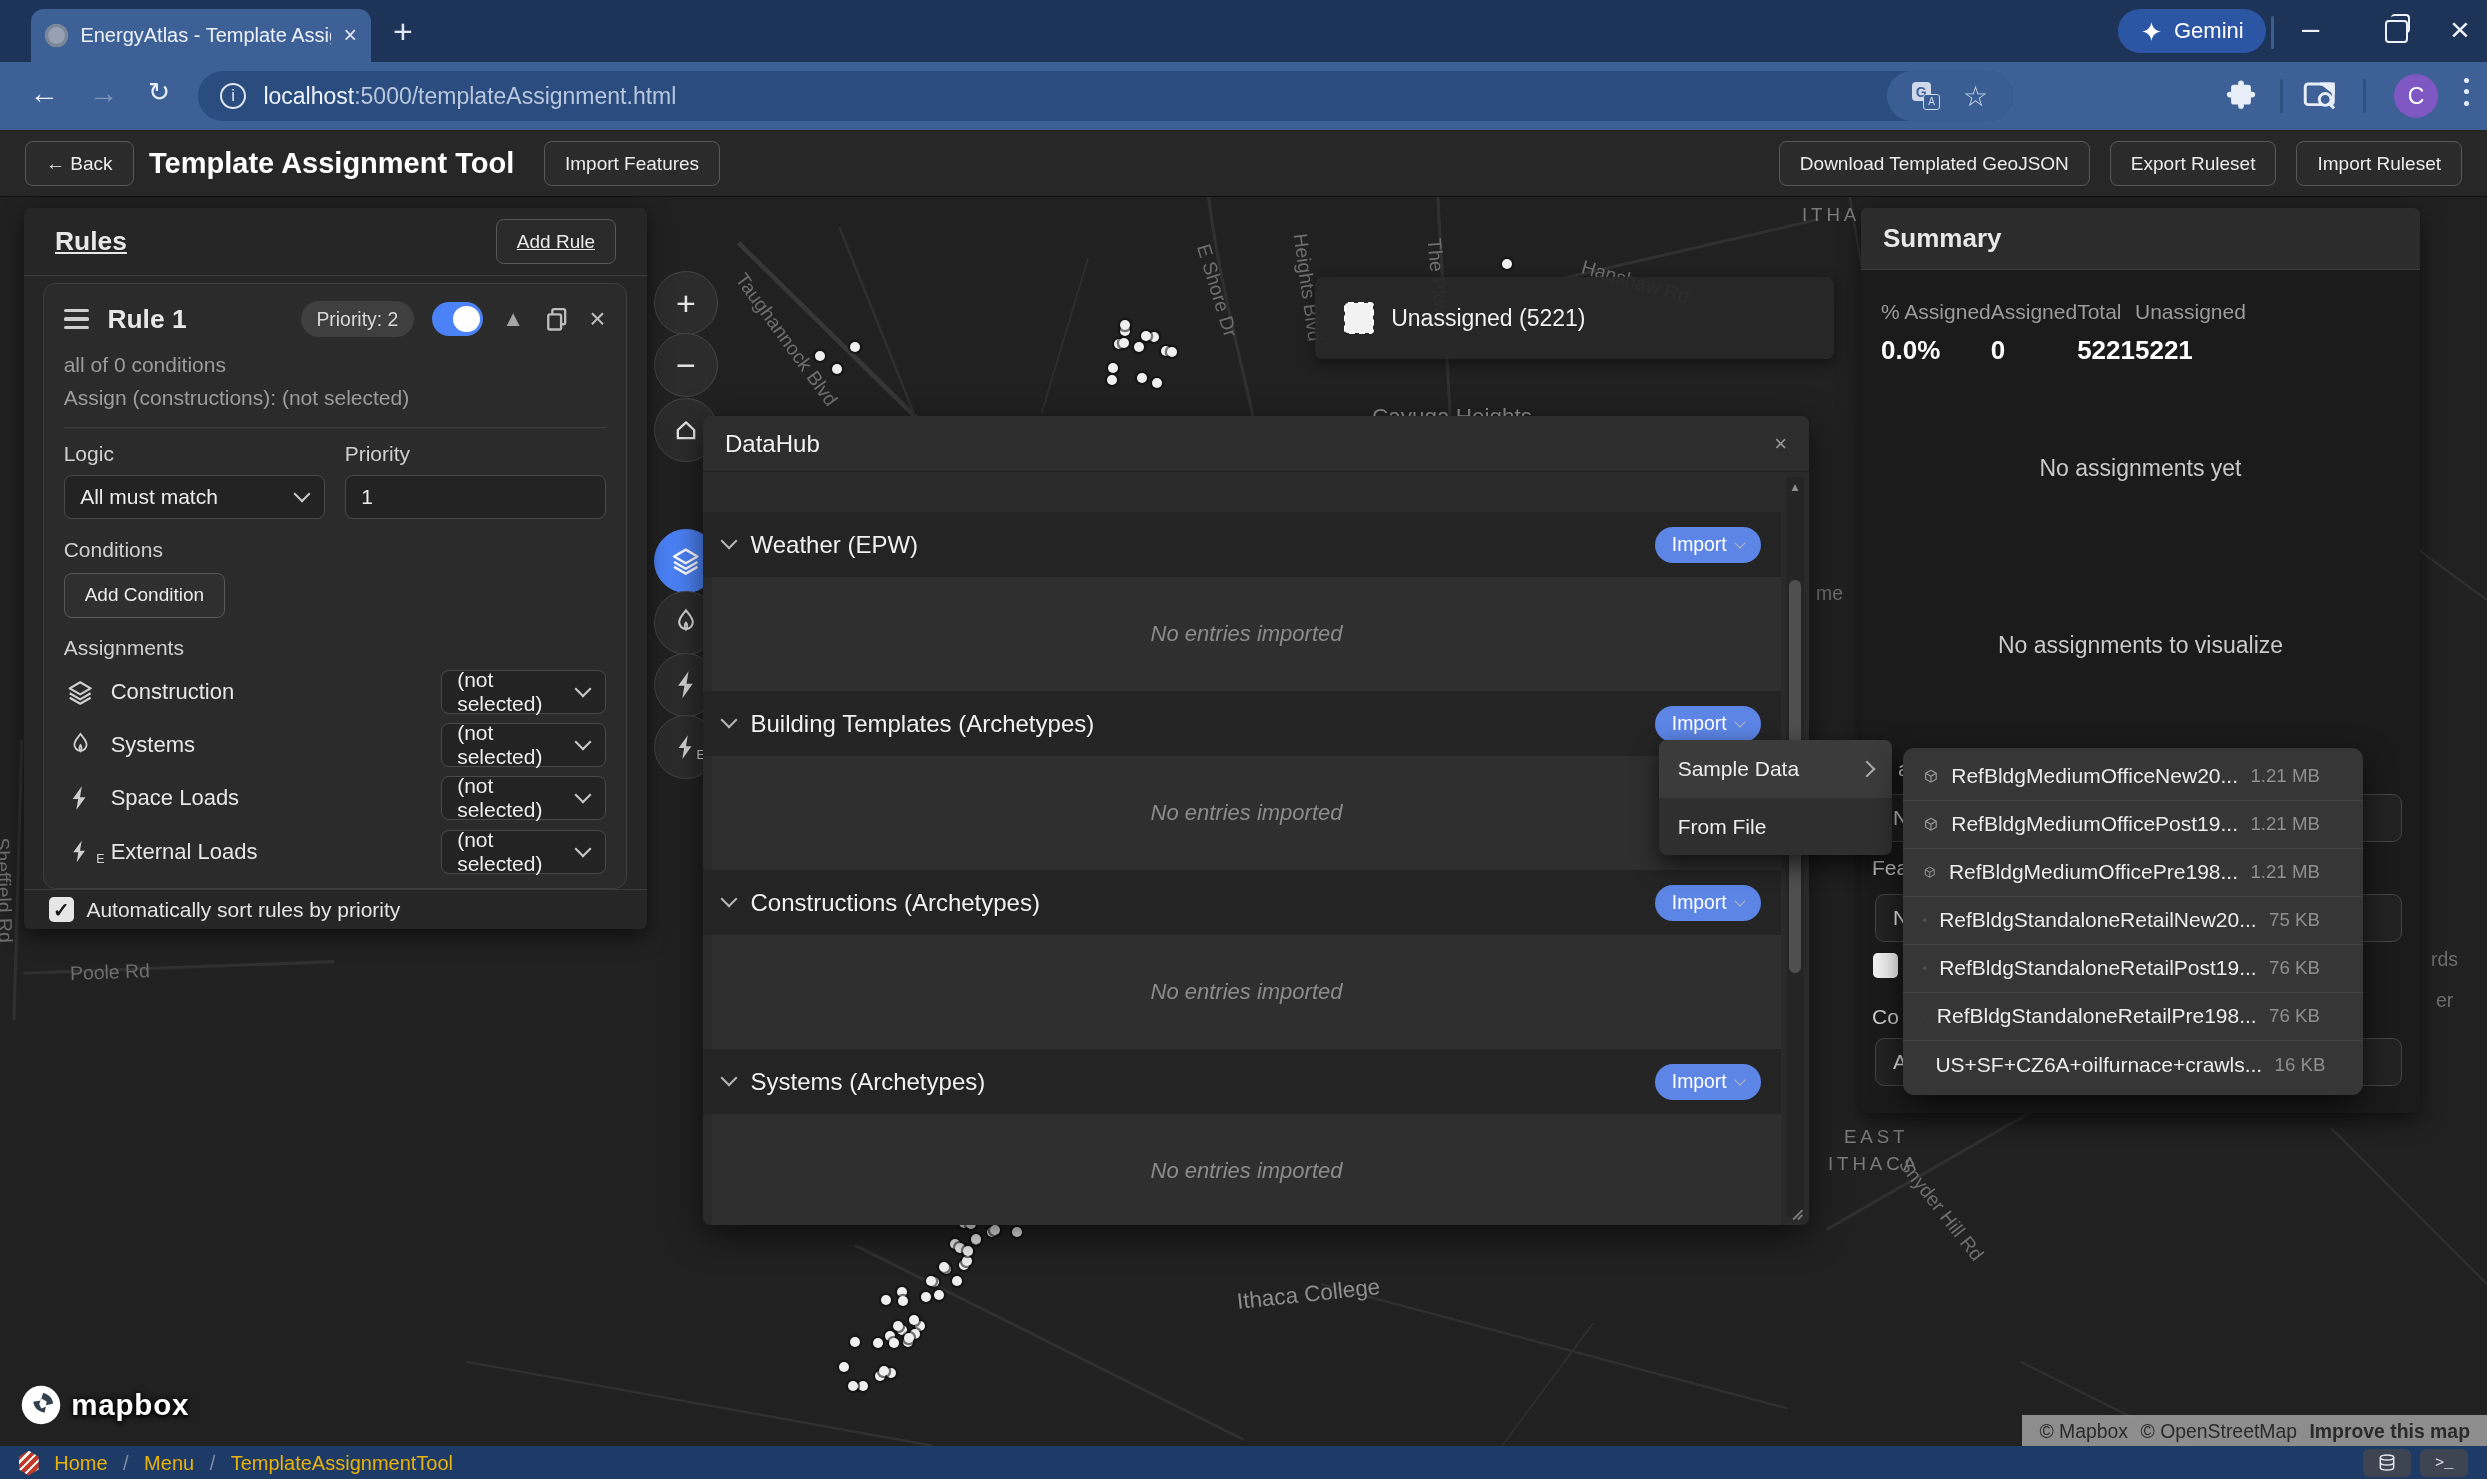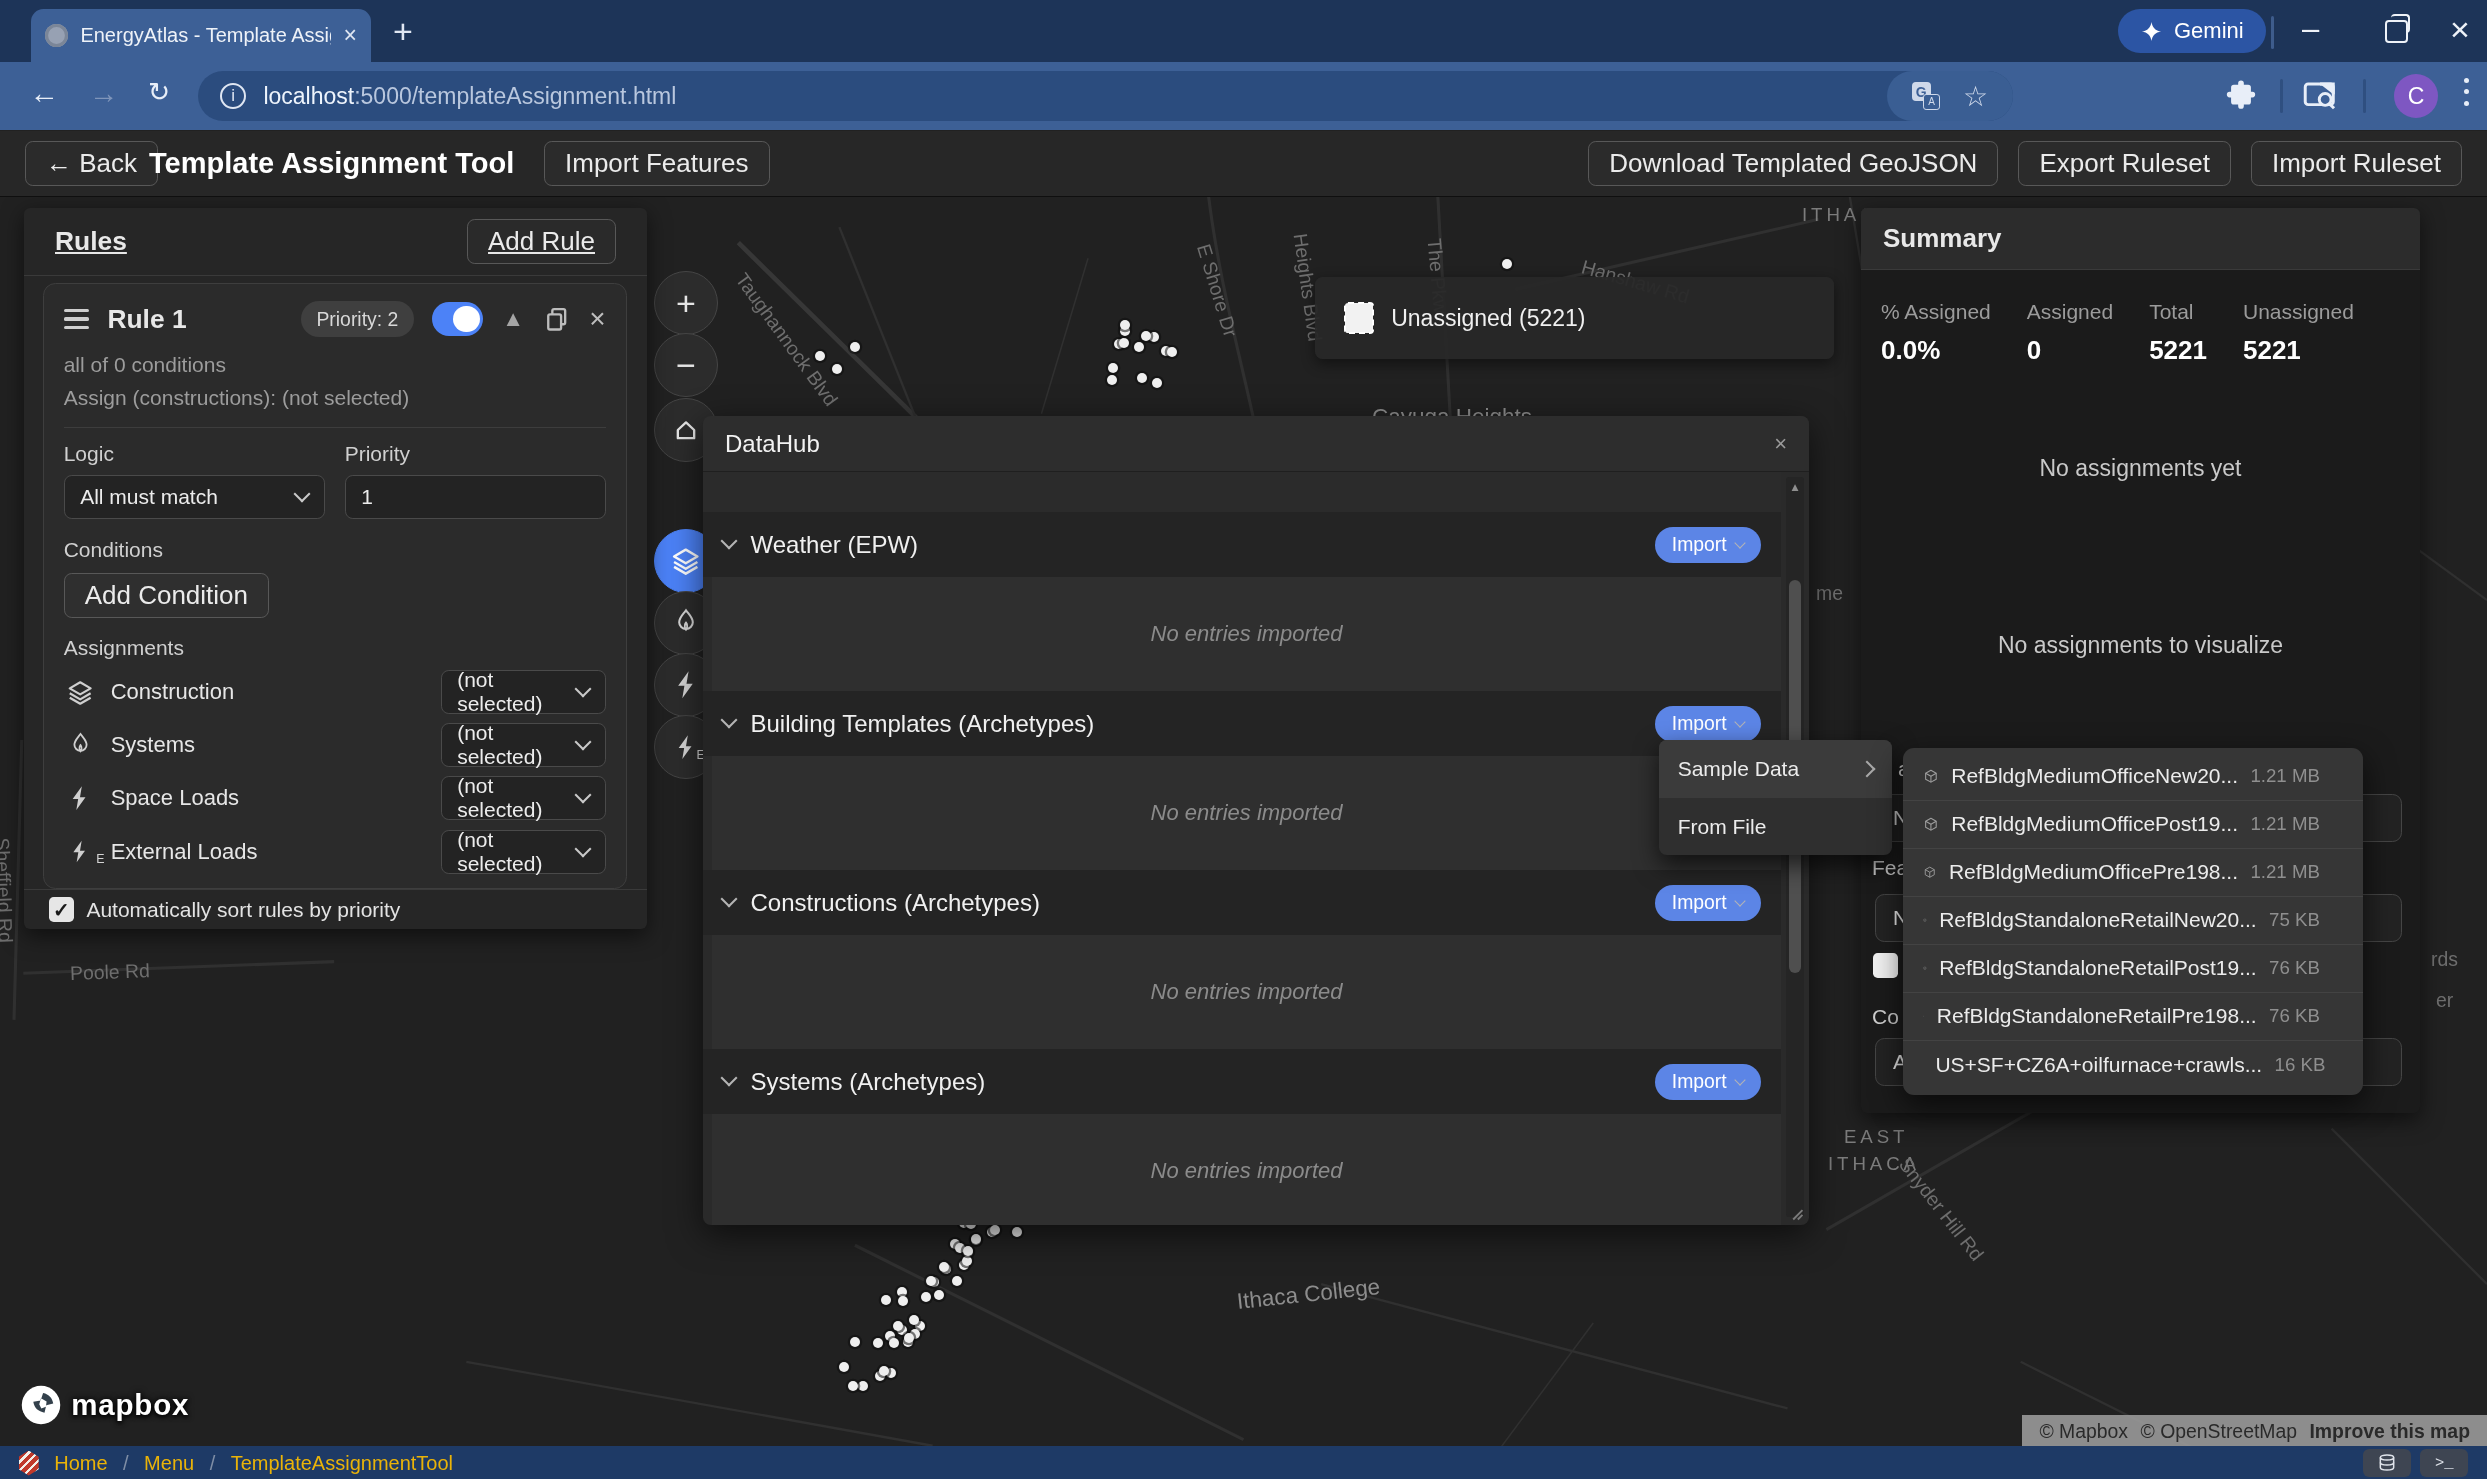--- a/index.html
+++ b/index.html
@@ -40,21 +40,21 @@
   .star{font-size:28px;color:#cfd9ea;}
   .ab-sep{position:absolute;top:17px;width:3.1px;height:34px;background:#2f4f80;border-radius:1.6px;}
   .avatar{position:absolute;left:2394px;top:12.4px;width:44px;height:44px;border-radius:50%;background:#7e57c2;
           color:#fff;font-size:23px;display:flex;align-items:center;justify-content:center;}
   .kebab{position:absolute;left:2464px;top:15.5px;display:flex;flex-direction:column;gap:6.2px;}
   .kebab i{width:5.4px;height:5.4px;border-radius:50%;background:#e8eef8;}
   
   .apptoolbar{position:absolute;left:0;top:131px;width:2487px;height:65px;background:#272727;z-index:90;
               border-bottom:0.8px solid rgba(0,0,0,.6);}
   .btn-outline{height:45px;border:1.6px solid #585858;border-radius:7.8px;background:rgba(255,255,255,.02);
-               color:#ebebeb;font-size:26px;display:inline-flex;align-items:center;padding:0 20px;box-sizing:border-box;
+               color:#ebebeb;font-size:19px;display:inline-flex;align-items:center;padding:0 20px;box-sizing:border-box;
                font-family:"Liberation Sans",sans-serif;white-space:nowrap;}
   .atb-back{position:absolute;left:25px;top:10px;}
   .atb-title{position:absolute;left:149px;top:0;height:65px;display:flex;align-items:center;
              font-size:29px;font-weight:bold;color:#fff;}
   .atb-import{position:absolute;left:544px;top:10px;}
   .atb-right{position:absolute;right:25px;top:10px;display:flex;gap:20px;}
   
   .map{position:absolute;left:0;top:196px;width:2487px;height:1284px;background:#212121;overflow:hidden;z-index:0;}
   .map svg.roads{position:absolute;left:0;top:0;}
   .map-label{position:absolute;color:#6e6e6e;font-size:19.4px;white-space:nowrap;transform-origin:left center;}
@@ -135,21 +135,21 @@
   .empty{font-size:22px;color:#8b8b8b;font-style:italic;}
   .dh-sb{position:absolute;top:61px;right:4.7px;bottom:7.8px;width:18.7px;background:#252525;border-radius:3.1px;}
   .dh-sb-up{position:absolute;top:3.1px;left:0;right:0;text-align:center;font-size:11.7px;color:#8f8f8f;}
   .dh-sb-thumb{position:absolute;top:103px;left:3.1px;width:12.4px;height:393px;background:#4f4f4f;border-radius:6.2px;}
   .dh-grip{position:absolute;right:5.4px;bottom:3.9px;}
   
   .sum{position:absolute;left:1861px;top:208px;width:559px;height:905px;background:#1b1b1b;border-radius:6.2px;
        box-shadow:0 6.2px 22px rgba(0,0,0,.55);overflow:hidden;z-index:10;}
   .sum-h{height:62px;background:#2c2c2c;display:flex;align-items:center;padding:0 22px;font-size:26px;font-weight:bold;
          border-bottom:1.6px solid #3a3a3a;box-sizing:border-box;}
-  .sum-stats{display:flex;gap:36px;padding:29.5px 20px 0;align-items:flex-end;}
+  .sum-stats{display:flex;padding:29.5px 20px 0;align-items:flex-end;}
   .sum-stats .sl{font-size:21px;color:#9b9b9b;margin-bottom:11px;white-space:nowrap;}
   .sum-stats .sv{font-size:26px;font-weight:bold;color:#fff;}
   .sum-msg{position:absolute;left:0;width:100%;text-align:center;color:#c9c9c9;font-size:23px;}
   .sum-exp{position:absolute;left:11px;top:549px;display:flex;align-items:center;gap:14px;font-size:21px;color:#d9d9d9;}
   .sum-exp .chv{border-color:#a9a9a9;}
   .sum-select{position:absolute;left:14px;width:527px;height:48px;background:#232323;border:1.6px solid #454545;
               border-radius:9.3px;display:flex;align-items:center;padding:0 17px;font-size:21px;color:#e6e6e6;
               box-sizing:border-box;}
   .sum-label{position:absolute;left:11px;font-size:21px;color:#cfcfcf;}
   .sum-cb{position:absolute;left:12.4px;top:745px;width:25px;height:25px;background:#f2f2f2;border-radius:4.7px;}

